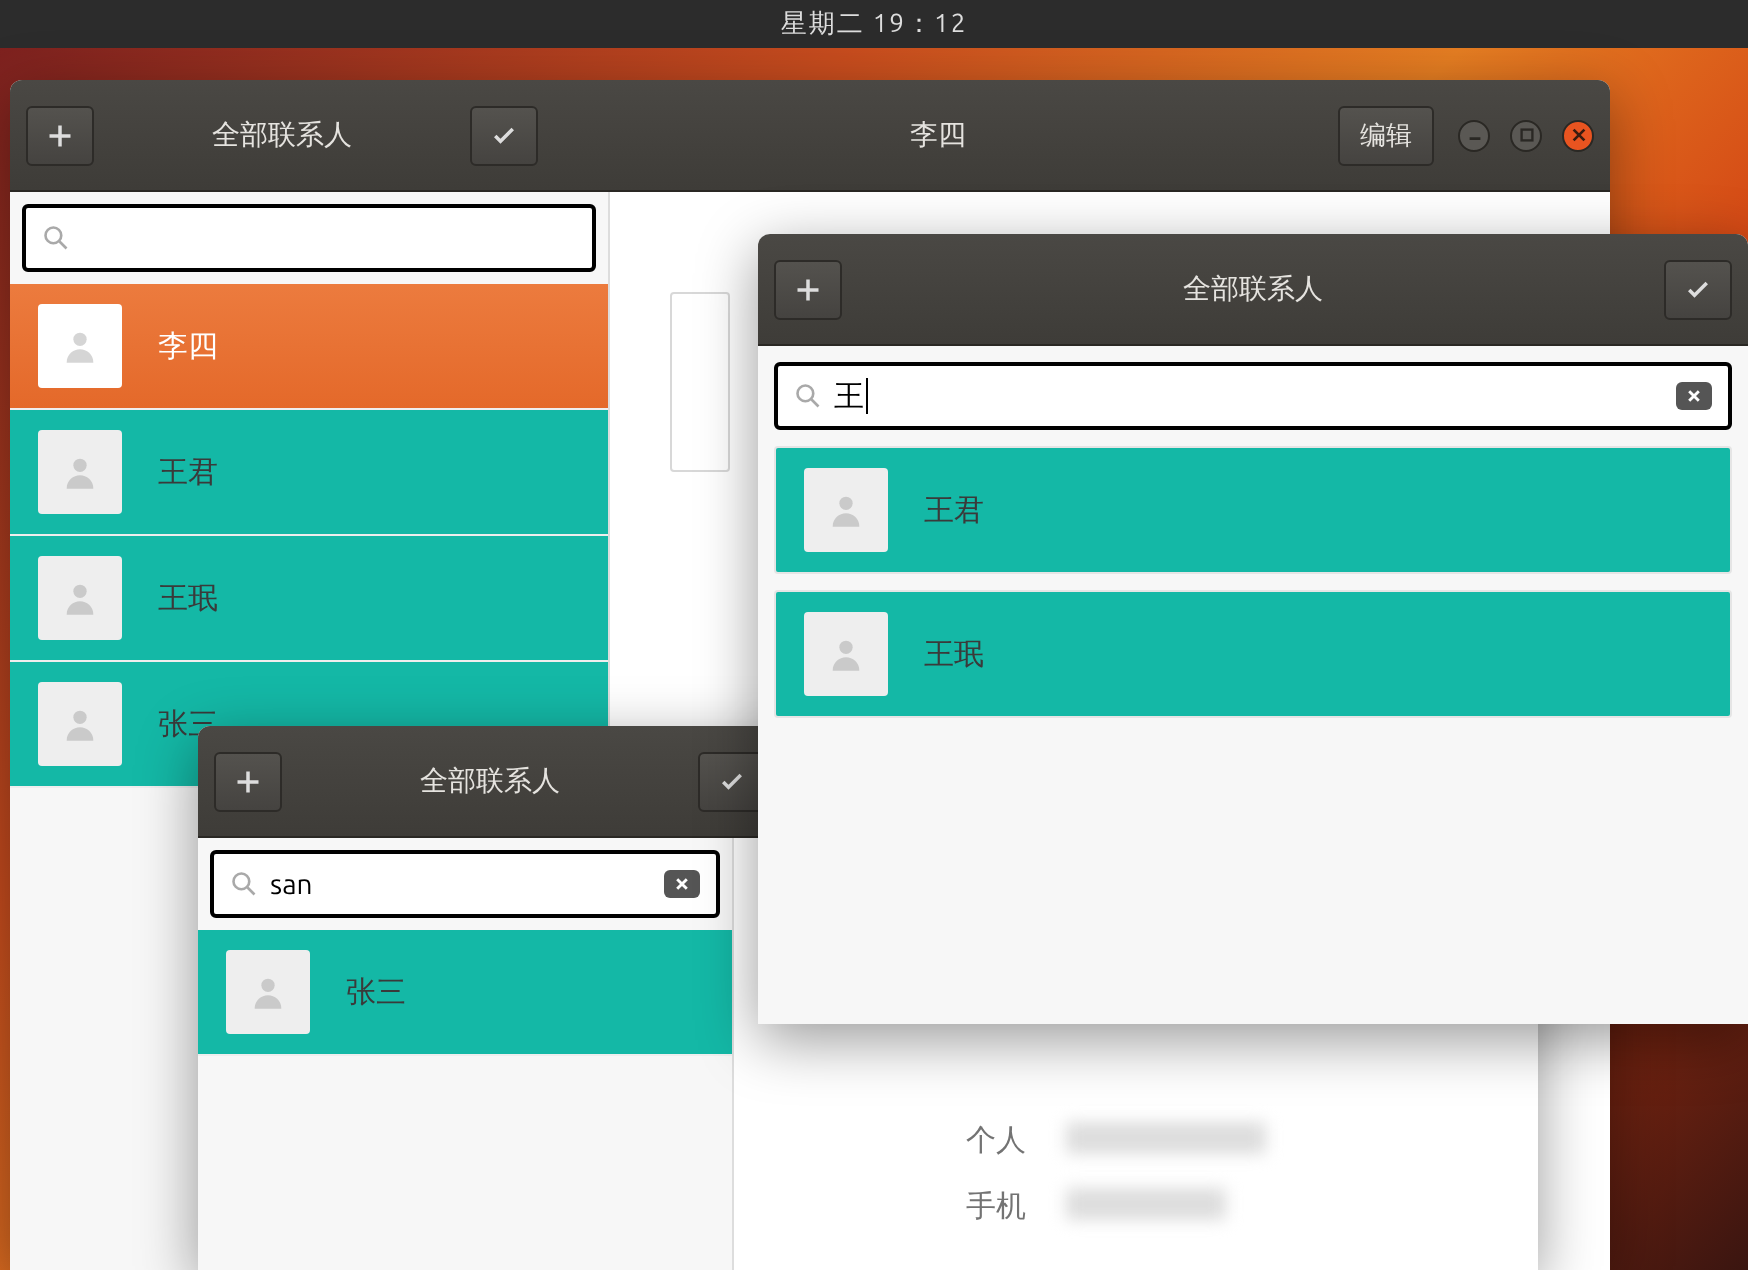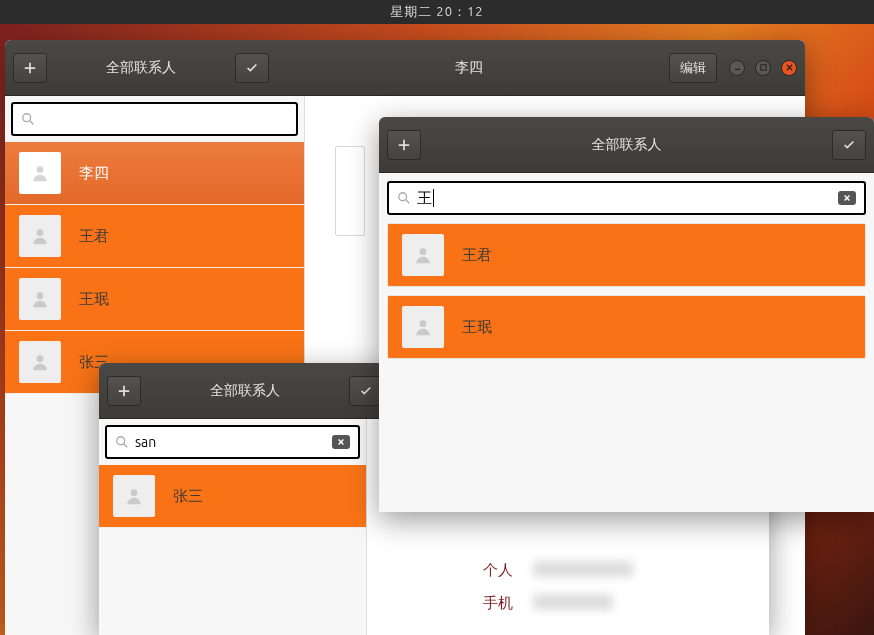--- a/index.html
+++ b/index.html
@@ -56,61 +56,61 @@
     }
     .search-mag { width: 14px; height: 14px; opacity: .5; flex-shrink: 0;}
     .clear-btn { width: 18px; height: 14px; background: #555; border-radius: 3px; display:flex; align-items:center; justify-content:center; cursor:pointer;}
     .clear-btn svg { width: 8px; height: 8px; }
 
     .contact-list { overflow: auto; }
     .contact-row {
       display: flex; align-items: center; gap: 18px;
       padding: 10px 14px; cursor: pointer;
       border-bottom: 1px solid #eee;
-      background: #f97316;
+      background: #14b8a6;
     }
     .contact-row.selected { background: linear-gradient(to bottom, #ec7b3e, #e4692a); color: #fff; }
     .contact-row.selected .avatar { background: #fff; }
     .avatar {
       width: 42px; height: 42px; background: #eeeeee;
       display: flex; align-items: center; justify-content: center;
       border-radius: 2px;
     }
     .avatar svg { opacity: .35; }
     .contact-name { font-size: 15px; color: #3a3a3a; }
     .contact-row.selected .contact-name { color: #fff; }
 
     .split { display: flex; height: calc(100% - 44px); }
     .panel-left { width: 300px; border-right: 1px solid #ddd; display: flex; flex-direction: column;}
     .panel-right { flex: 1; background: #fff; padding: 24px; position: relative;}
     .contact-detail { position:absolute; top: 30px; right: 0; display:flex; gap: 20px; align-items:flex-start;}
     .avatar.large { width: 78px; height: 78px; }
     .detail-name { font-size: 26px; color: #333; margin-top: 4px; margin-bottom: 30px;}
     .detail-field { display:flex; gap: 20px; font-size: 15px; color: #555; margin-bottom: 14px;}
-    .detail-label { width: 36px; text-align: right; color: #7f1d1d;}
+    .detail-label { width: 36px; text-align: right; color: #737373;}
     .blur { filter: blur(4px); background: #ddd; width: 60px; height: 16px; border-radius:2px;}
 
     
     .placeholder-card { position:absolute; background:#fff; border:1px solid #d8d8d8; border-radius:2px;}
 
     
     #win-back { top: 40px; left: 5px; width: 800px; height: 595px; }
     #win-mid  { top: 363px; left: 99px; width: 670px; height: 272px; }
     #win-front{ top: 117px; left: 379px; width: 495px; height: 395px; }
     #win-back .contact-list { height: 500px; }
 
     
     .caret { display:inline-block; width:1px; height:18px; background:#000; vertical-align:middle; margin-left:1px; animation: blink 1s step-end infinite;}
     @keyframes blink { 50% { opacity: 0; } }
   </style>
 </head>
 <body>
 
 <div class="topbar">
-  <span>星期二 20：12</span>
+  <span>星期二 19：12</span>
 </div>
 
 <div class="window" id="win-back">
   <div class="titlebar">
     <div class="tb-btn icon">
       <svg viewBox="0 0 16 16" width="14" height="14">
           <path d="M8 2v12M2 8h12" stroke="#ddd" stroke-width="2"></path>
         </svg>
     </div>
     <div class="tb-title" style="flex:0 0 180px">全部联系人</div>

